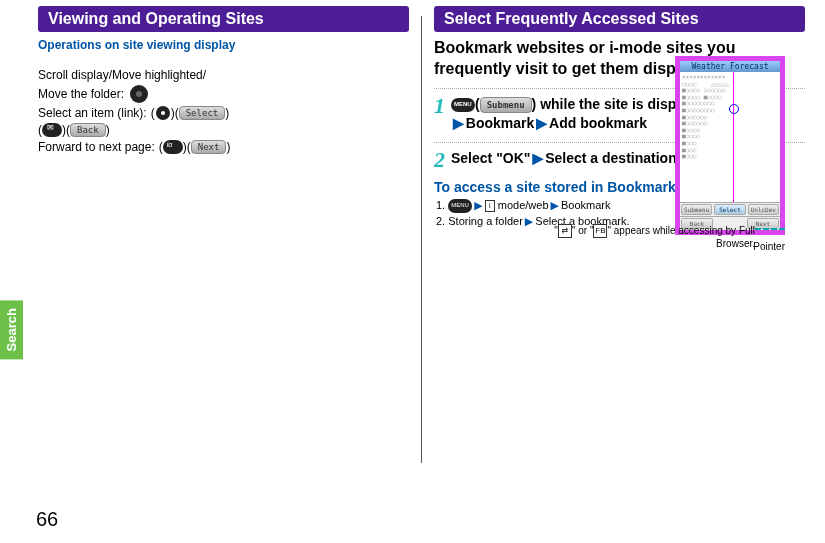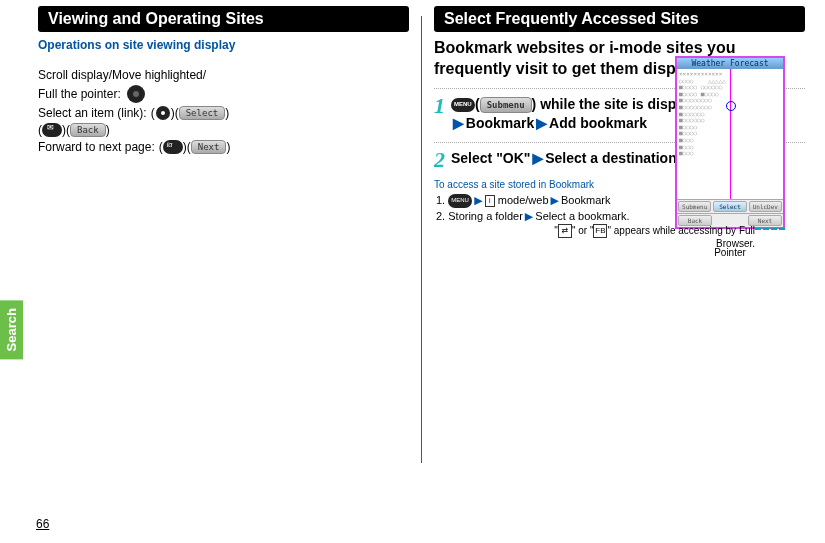--- a/index.html
+++ b/index.html
@@ -6,24 +6,24 @@
     body { font-family: Arial, Helvetica, sans-serif; font-size: 12px; color: #000; width: 825px; height: 543px; position: relative; background: #fff; }
     
     .page { display: flex; padding: 6px 12px 0 0; height: 100%; }
     
     .side-tab { position: absolute; left: 0; top: 300px; background: #6cc04a; color: #fff; writing-mode: vertical-rl; transform: rotate(180deg); padding: 8px 4px; font-weight: bold; font-size: 13px; }
     
     .col { flex: 1; padding: 0 8px; }
     .col.left { margin-left: 30px; }
     .divider { width: 1px; background: #555; margin: 10px 4px 80px 4px; }
     
-    .section-header { background: #000000; color: #fff; font-weight: bold; font-size: 16px; padding: 4px 10px; border-radius: 3px; margin-bottom: 6px; }
+    .section-header { background: #4c1d95; color: #fff; font-weight: bold; font-size: 16px; padding: 4px 10px; border-radius: 3px; margin-bottom: 6px; }
     
     .subhead { color: #0055a5; font-weight: bold; font-size: 12px; margin-bottom: 16px; }
-    .subhead-small { color: #0055a5; font-weight: normal; font-size: 10px; margin: 6px 0 2px 0; }
+    .subhead-small { color: #0055a5; font-weight: bold; font-size: 14px; margin: 6px 0 2px 0; }
     
     .intro { font-weight: bold; font-size: 16px; margin-bottom: 8px; line-height: 1.3; }
     
     .ops-line { font-size: 12px; margin-bottom: 3px; display: flex; align-items: center; flex-wrap: wrap; }
     .ops-line span.text { margin-right: 4px; }
     
     .dpad { display: inline-block; width: 18px; height: 18px; background: #222; border-radius: 50%; position: relative; vertical-align: middle; margin: 0 2px; }
     .dpad::after { content: ''; position: absolute; width: 6px; height: 6px; background: #666; border-radius: 50%; top: 6px; left: 6px; }
     
     .centerbtn { display: inline-block; width: 14px; height: 14px; background: #222; border-radius: 50%; vertical-align: middle; margin: 0 1px; }
@@ -36,65 +36,65 @@
     
     .alphabtn { display: inline-block; width: 20px; height: 14px; background: #222; border-radius: 7px; vertical-align: middle; position: relative; }
     .alphabtn::after { content: 'iα'; color: #fff; font-size: 7px; position: absolute; top: 1px; left: 4px; font-style: italic; }
     
     .menubtn { display: inline-block; width: 24px; height: 14px; background: #222; border-radius: 7px; vertical-align: middle; position: relative; }
     .menubtn::after { content: 'MENU'; color: #fff; font-size: 6px; position: absolute; top: 2px; left: 3px; }
     
     .tinyicon { display: inline-block; width: 14px; height: 14px; border: 1px solid #333; vertical-align: middle; font-size: 8px; text-align: center; line-height: 12px; background: #fff; }
     
     .phone-shot { position: absolute; right: 40px; top: 56px; width: 110px; }
-    .phone-screen { border: 2px solid #d946ef; background: #fff; font-size: 7px; }
+    .phone-screen { border: 5px solid #d946ef; background: #fff; font-size: 7px; }
     .phone-title { background: linear-gradient(#9cf,#69c); color: #036; text-align: center; padding: 1px 0; font-family: monospace; font-size: 8px; }
     .phone-body { padding: 2px; font-family: monospace; font-size: 6px; color: #999; line-height: 1.1; position: relative; height: 130px; overflow: hidden; }
     .phone-body .row { white-space: nowrap; }
     .crosshair { position: absolute; width: 12px; height: 12px; top: 30px; left: 48px; }
     .crosshair::before { content:''; position:absolute; width:1px; height:200px; background:#f0f; left:5px; top:-30px; }
     .crosshair::after { content:''; position:absolute; width:8px; height:8px; border:1px solid #00f; border-radius:50%; top:2px; left:1px; }
     .phone-softkeys { display:flex; font-size:6px; background:#eee; border-top:1px solid #aaa; }
     .phone-softkeys span { flex:1; text-align:center; padding:1px 0; background:linear-gradient(#eee,#ccc); border:1px solid #aaa; margin:1px; border-radius:2px; font-family:monospace; color:#555; }
     .phone-softkeys span.sel { background:linear-gradient(#def,#acd); color:#036; }
     
     .caption { font-size: 10px; text-align: right; margin-top: 4px; line-height:1.2; }
-    .pointer-label { font-size: 10px; text-align: center; margin-top: 18px; }
+    .pointer-label { font-size: 10px; text-align: right; margin-top: 6px; }
     .caption-wrap { position:absolute; right: 40px; top: 220px; width: 250px; display:flex; align-items:flex-start; }
     .caption-wrap .caption { flex:1; }
     .caption-wrap .arrowline { width: 30px; border-top: 2px dashed #0aa; margin-top: 8px; }
     
     .step { display: flex; align-items: flex-start; margin-bottom: 8px; }
     .stepnum { color: #2bb; font-size: 22px; font-weight: bold; font-style: italic; margin-right: 6px; font-family: Georgia, serif; line-height: 1; }
     .stepbody { flex: 1; font-size: 14px; font-weight: bold; line-height: 1.4; }
     .stepbody .arrow { color: #05a; font-weight: bold; margin: 0 2px; }
     .dotted { border-top: 1px dotted #aaa; margin: 6px 0; }
     
     .small-steps { font-size: 11px; margin-left: 2px; line-height: 1.5; }
     .small-steps .arrow { color: #05a; margin: 0 2px; }
     .small-steps .imodeicon { display:inline-block; width:10px; height:12px; border:1px solid #333; font-size:7px; text-align:center; line-height:10px; vertical-align:middle; }
     
-    .pagenum { position: absolute; bottom: 12px; left: 36px; font-size: 12px; text-decoration: underline; }
+    .pagenum { position: absolute; bottom: 12px; left: 36px; font-size: 20px; }
   </style>
 </head>
 <body>
 
 <div class="side-tab">Search</div>
 
 <div class="page">
 
   <div class="col left">
     <div class="section-header">Viewing and Operating Sites</div>
     <div class="subhead">Operations on site viewing display</div>
 
     <div class="ops-line">
       <span class="text">Scroll display/Move highlighted/</span>
     </div>
     <div class="ops-line">
-      <span class="text">Full the pointer:</span>
+      <span class="text">Move the folder:</span>
       <span class="dpad"></span>
     </div>
     <div class="ops-line">
       <span class="text">Select an item (link): </span>
       (<span class="centerbtn"></span>)(<span class="pillbtn">Select</span>)
     </div>
     <div class="ops-line">
       (<span class="mailbtn"></span>)(<span class="pillbtn">Back</span>)
     </div>
     <div class="ops-line">

